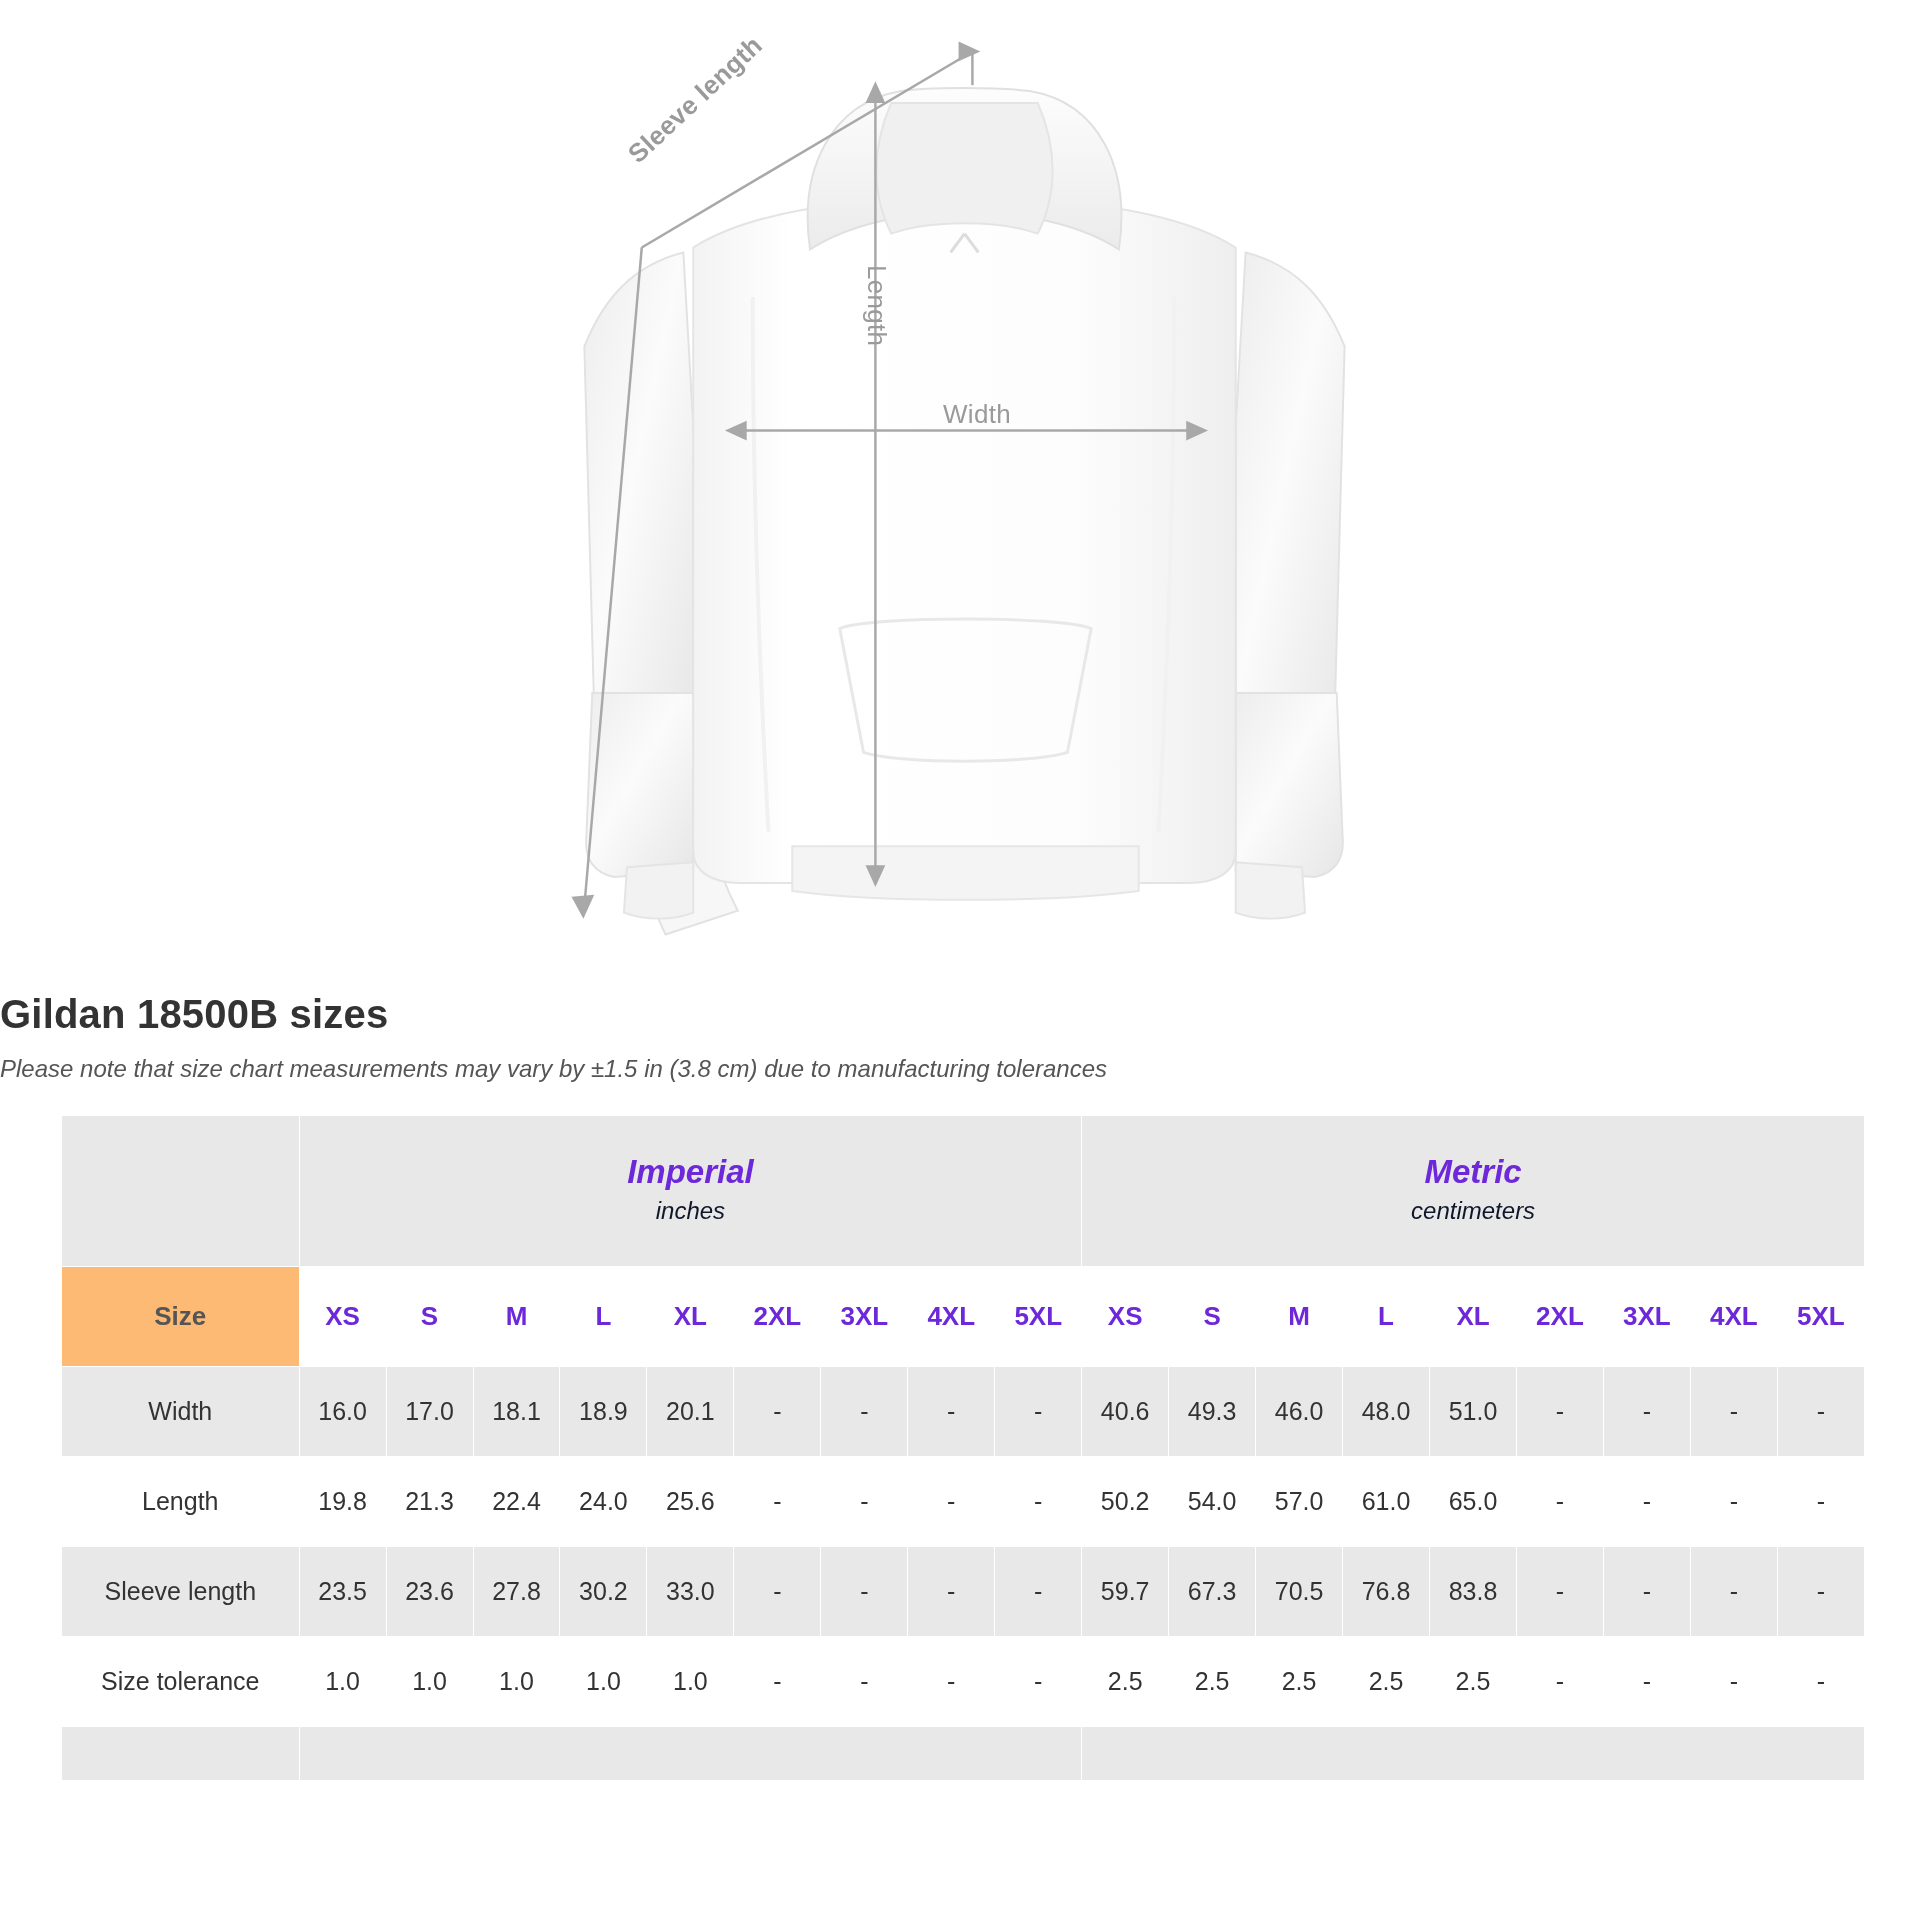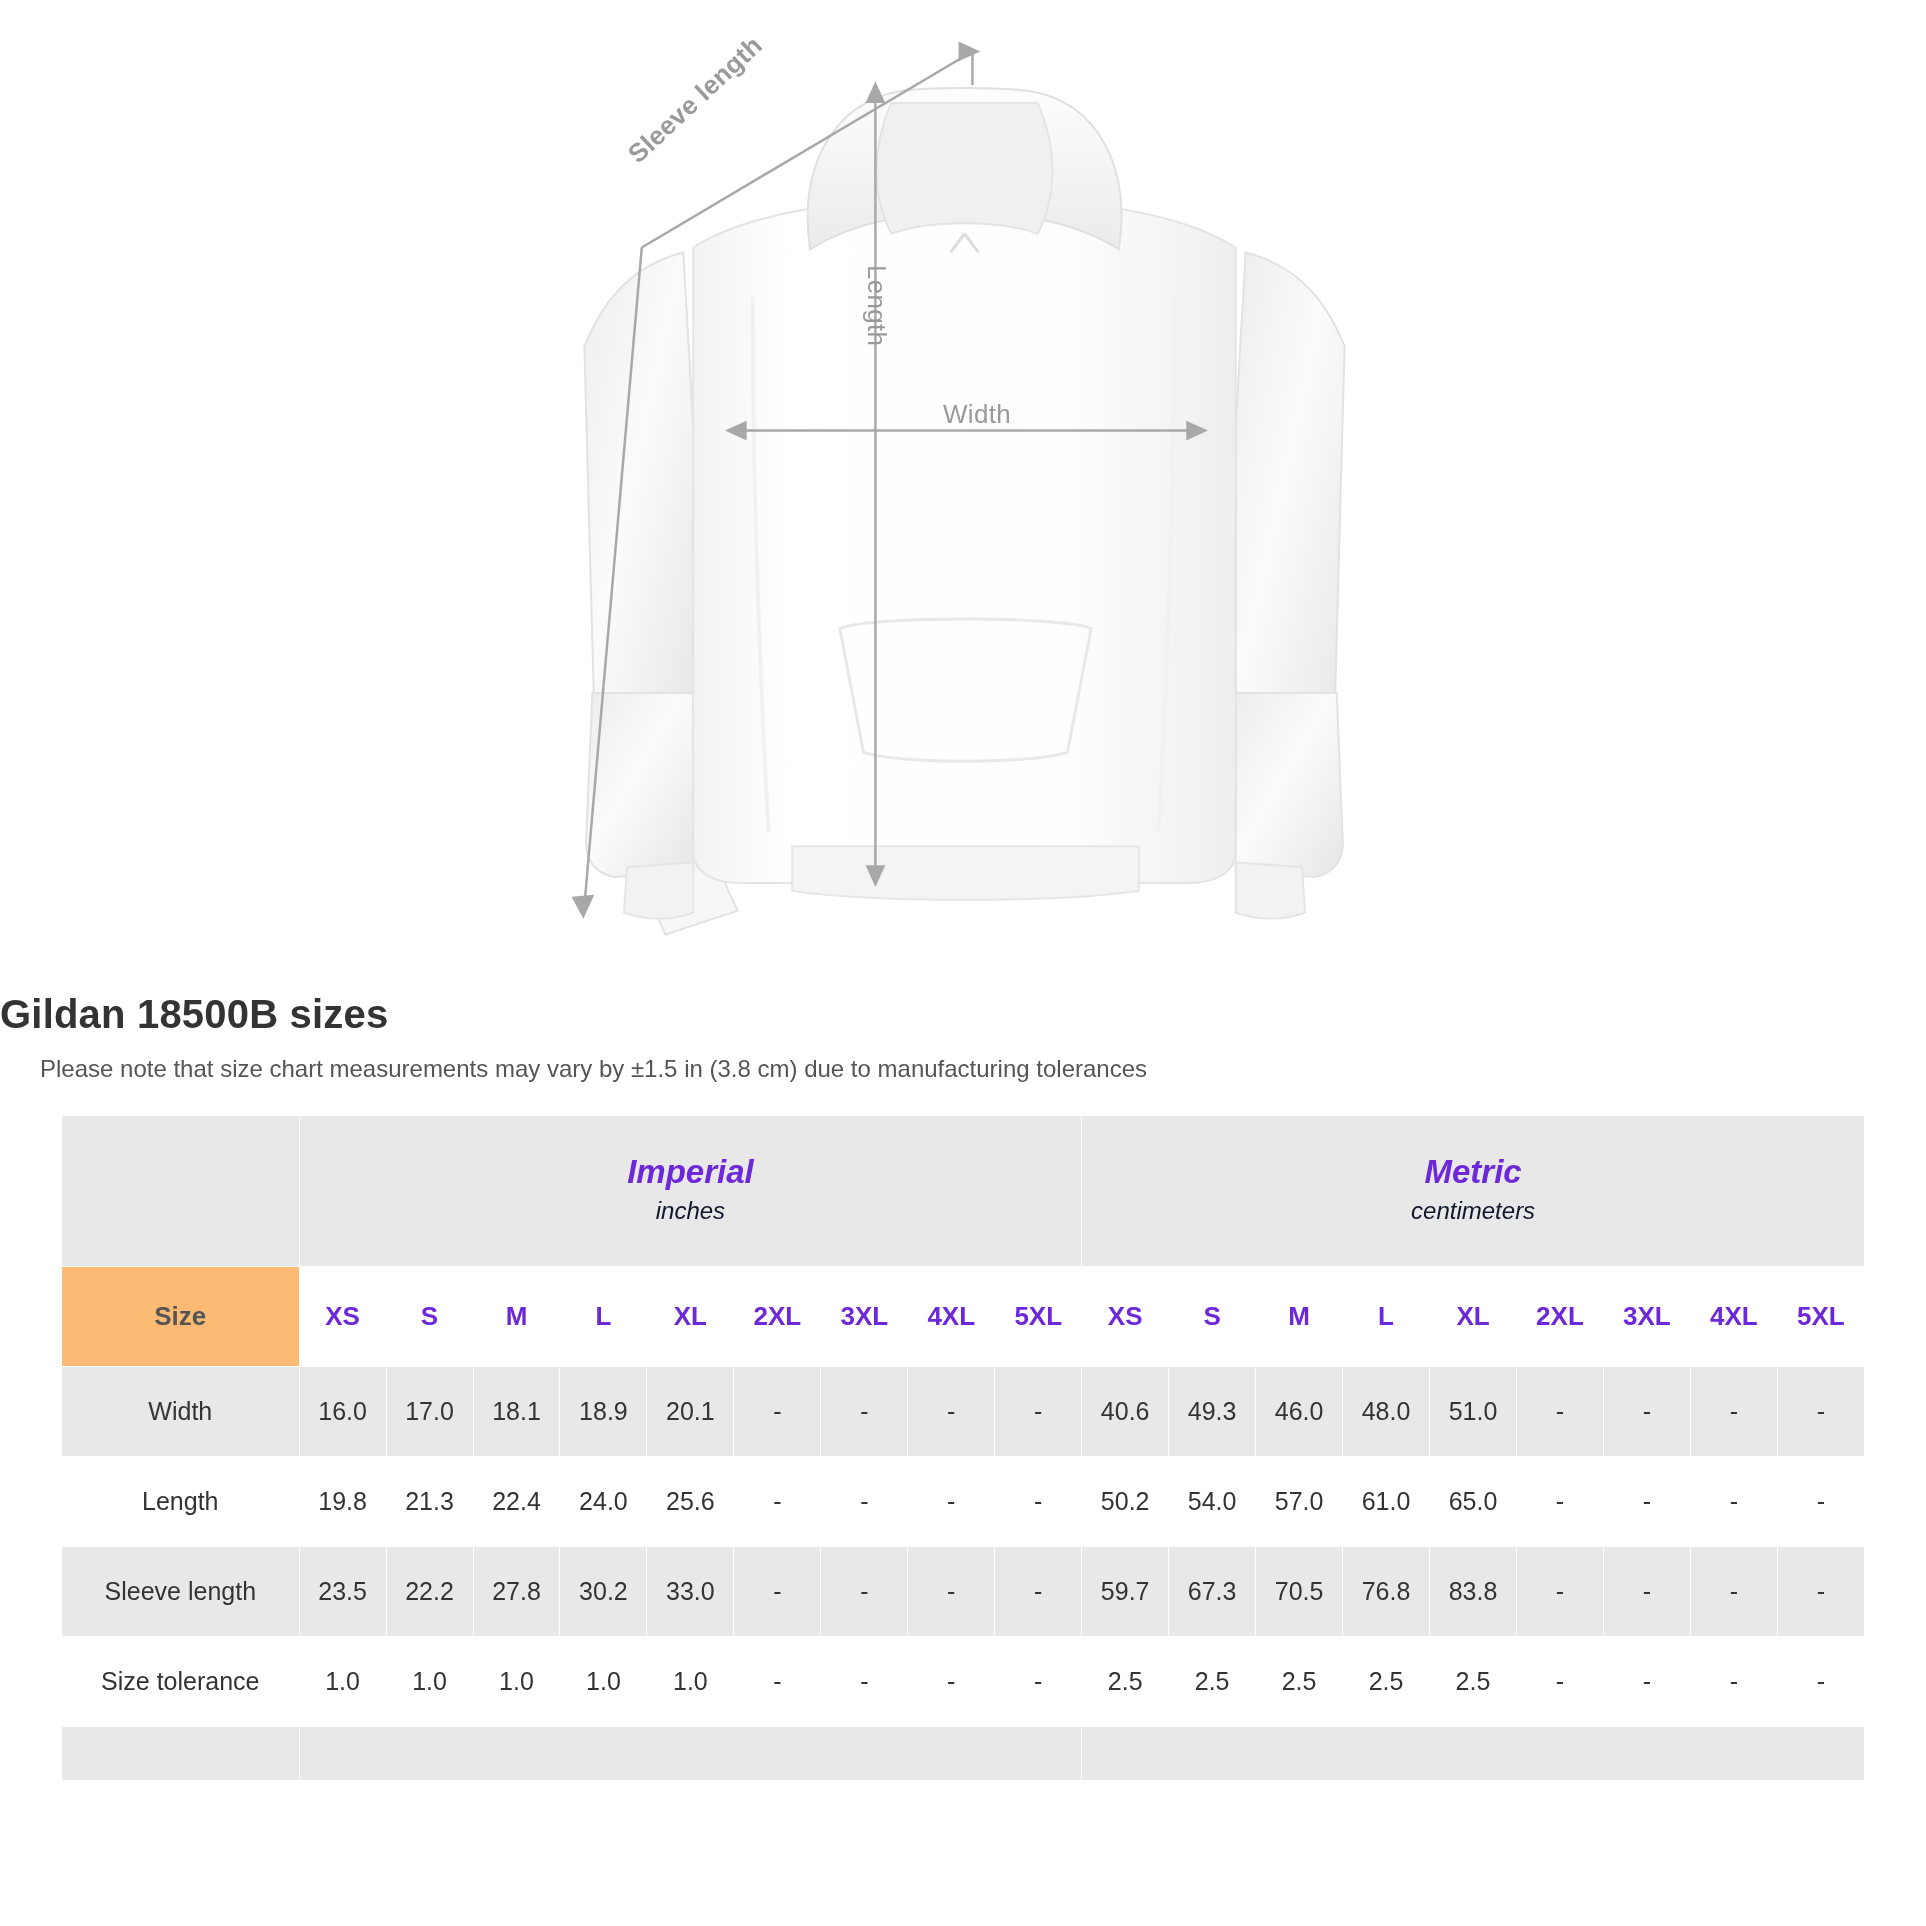--- a/index.html
+++ b/index.html
@@ -65,22 +65,22 @@
   }
   .chart-title {
     font-size: 40px;
     font-weight: 700;
     color: #333333;
     letter-spacing: 0.2px;
   }
   .chart-note {
     margin-top: 18px;
     font-size: 24px;
+    font-style: italic;
     color: #555555;
-    margin-left: 40px;
   }
 
   
   .table-wrap {
     margin: 32px 61px 0 61px;
     width: 1804px;
   }
   table.size-chart {
     width: 100%;
     border-collapse: collapse;
@@ -323,21 +323,21 @@
           <td>65.0</td>
           <td>-</td>
           <td>-</td>
           <td>-</td>
           <td>-</td>
         </tr>
 
         <tr class="shade">
           <td class="rowlabel">Sleeve length</td>
           <td>23.5</td>
-          <td>22.2</td>
+          <td>23.6</td>
           <td>27.8</td>
           <td>30.2</td>
           <td>33.0</td>
           <td>-</td>
           <td>-</td>
           <td>-</td>
           <td>-</td>
           <td class="metric-first">59.7</td>
           <td>67.3</td>
           <td>70.5</td>

